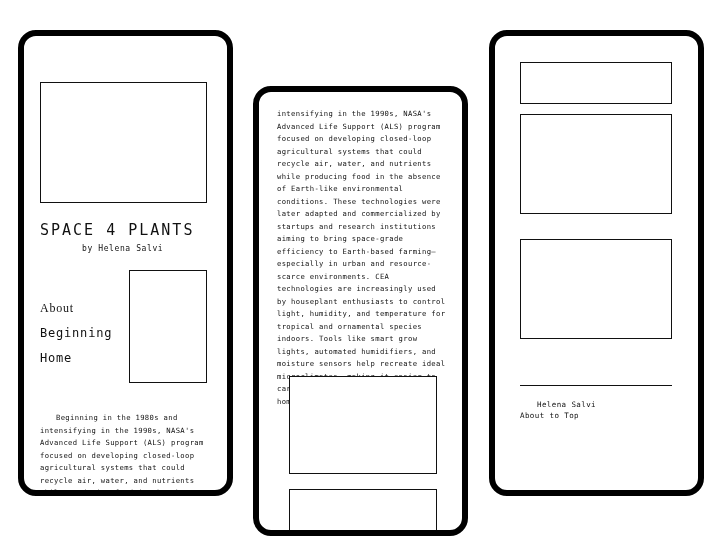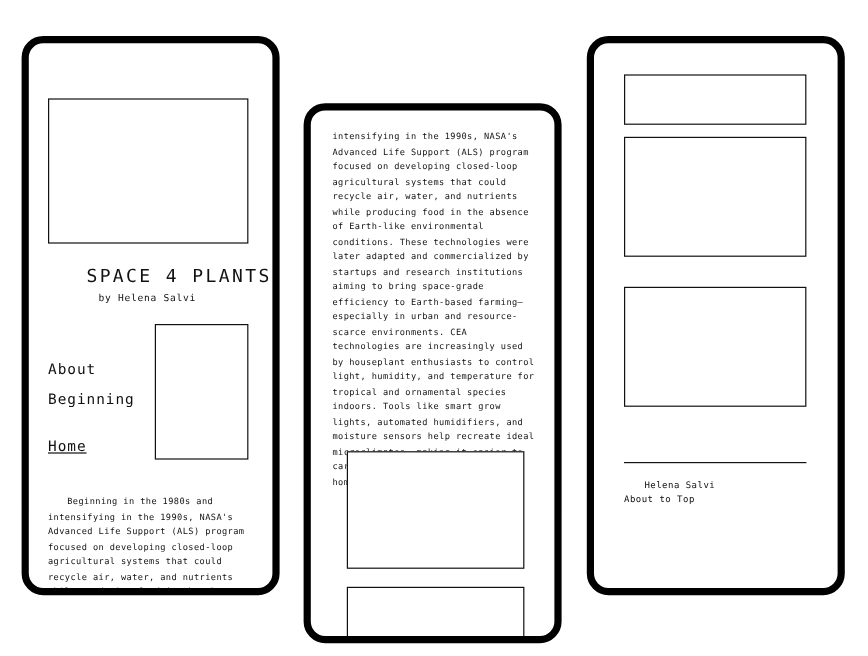--- a/index.html
+++ b/index.html
@@ -115,27 +115,27 @@
 </head>
 <body>
 
 <div id="canvas">
 
   <div class="device left">
     <div class="screen">
 
       <div class="imgbox" style="left:16px; top:46px; width:167px; height:121px;"></div>
 
-      <div class="title" style="left:16px; top:185px;margin-left:32px;">SPACE 4 PLANTS</div>
+      <div class="title" style="left:16px; top:185px;">SPACE 4 PLANTS</div>
 
       <div class="byline" style="left:58px; top:208px;text-align:center;">by Helena Salvi</div>
 
-      <div class="navlink" style="left:16px; top:265px;">About</div>
+      <div class="navlink" style="left:16px; top:265px;font-family:Liberation Serif, serif;">About</div>
       <div class="navlink" style="left:16px; top:290px;">Beginning</div>
-      <div class="navlink" style="left:16px; top:329px;text-decoration:underline;">Home</div>
+      <div class="navlink" style="left:16px; top:315px;">Home</div>
 
       <div class="imgbox" style="left:105px; top:234px; width:78px; height:113px;"></div>
 
       <div class="bodytext indent" style="left:16px; top:376px; width:170px;">Beginning in the 1980s and intensifying in the 1990s, NASA's Advanced Life Support (ALS) program focused on developing closed-loop agricultural systems that could recycle air, water, and nutrients while producing food in the absence of Earth-like environmental conditions,</div>
 
     </div>
   </div>
 
   <div class="device middle">
     <div class="screen">

